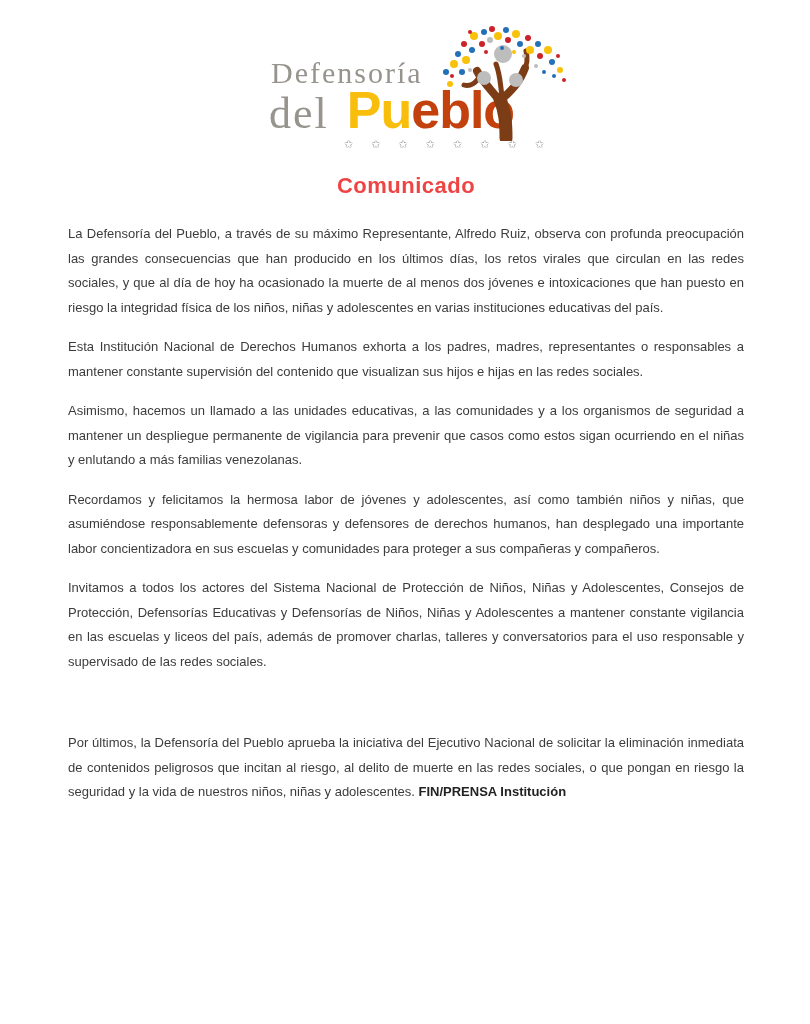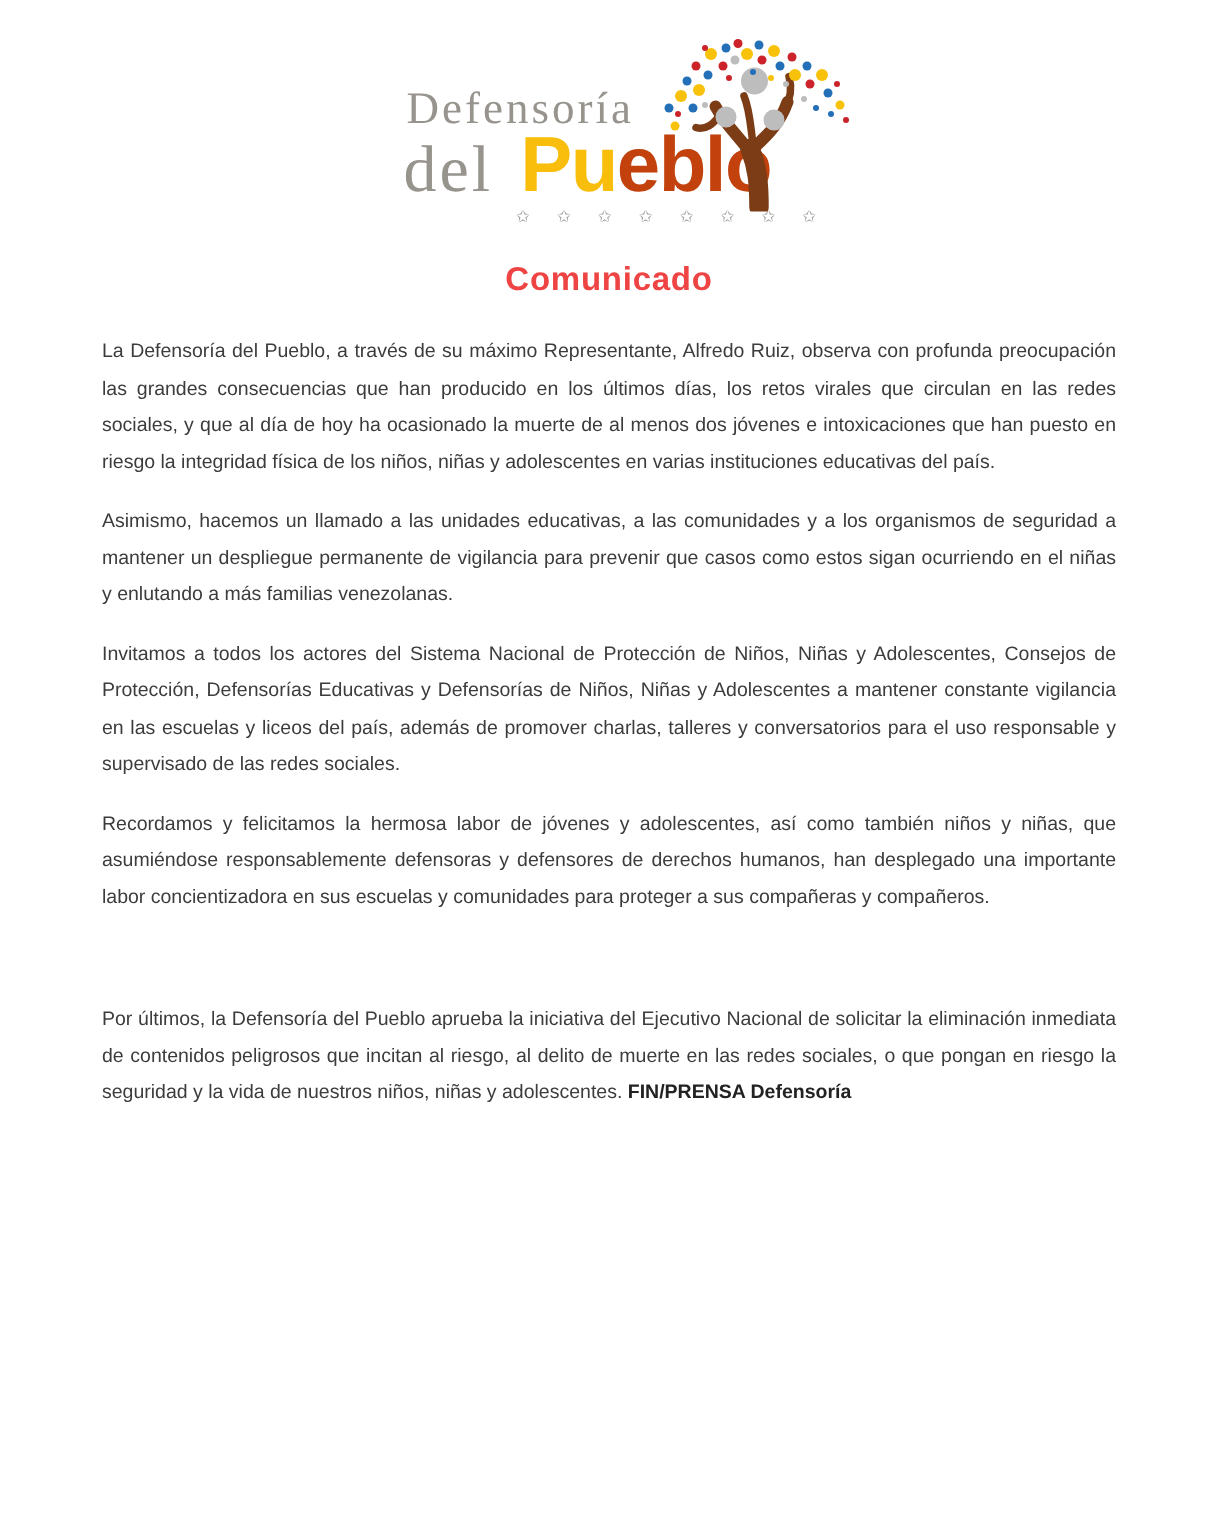--- a/index.html
+++ b/index.html
@@ -171,22 +171,23 @@
       </g>
     </svg>
 
     <div class="logo-stars">✩ ✩ ✩ ✩ ✩ ✩ ✩ ✩</div>
   </div>
 
   <div class="doc-body">
     <h1 class="doc-title">Comunicado</h1>
 
     <p>La Defensoría del Pueblo, a través de su máximo Representante, Alfredo Ruiz, observa con profunda preocupación las grandes consecuencias que han producido en los últimos días, los retos virales que circulan en las redes sociales, y que al día de hoy ha ocasionado la muerte de al menos dos jóvenes e intoxicaciones que han puesto en riesgo la integridad física de los niños, niñas y adolescentes en varias instituciones educativas del país.</p>
+    <p>Esta Institución Nacional de Derechos Humanos exhorta a los padres, madres, representantes o responsables a mantener constante supervisión del contenido que visualizan sus hijos e hijas en las redes sociales.</p>
     <p>Asimismo, hacemos un llamado a las unidades educativas, a las comunidades y a los organismos de seguridad a mantener un despliegue permanente de vigilancia para prevenir que casos como estos sigan ocurriendo en el niñas y enlutando a más familias venezolanas.</p>
+    <p>Recordamos y felicitamos la hermosa labor de jóvenes y adolescentes, así como también niños y niñas, que asumiéndose responsablemente defensoras y defensores de derechos humanos, han desplegado una importante labor concientizadora en sus escuelas y comunidades para proteger a sus compañeras y compañeros.</p>
     <p>Invitamos a todos los actores del Sistema Nacional de Protección de Niños, Niñas y Adolescentes, Consejos de Protección, Defensorías Educativas y Defensorías de Niños, Niñas y Adolescentes a mantener constante vigilancia en las escuelas y liceos del país, además de promover charlas, talleres y conversatorios para el uso responsable y supervisado de las redes sociales.</p>
-    <p>Recordamos y felicitamos la hermosa labor de jóvenes y adolescentes, así como también niños y niñas, que asumiéndose responsablemente defensoras y defensores de derechos humanos, han desplegado una importante labor concientizadora en sus escuelas y comunidades para proteger a sus compañeras y compañeros.</p>
 
     <div class="pre-closing-gap"></div>
 
-    <p class="closing-paragraph"><span>Por últimos, la Defensoría del Pueblo aprueba la iniciativa del Ejecutivo Nacional de solicitar la eliminación inmediata de contenidos peligrosos que incitan al riesgo, al delito de muerte en las redes sociales, o que pongan en riesgo la seguridad y la vida de nuestros niños, niñas y adolescentes. </span><strong>FIN/PRENSA Defensoría</strong></p>
+    <p class="closing-paragraph"><span>Por últimos, la Defensoría del Pueblo aprueba la iniciativa del Ejecutivo Nacional de solicitar la eliminación inmediata de contenidos peligrosos que incitan al riesgo, al delito de muerte en las redes sociales, o que pongan en riesgo la seguridad y la vida de nuestros niños, niñas y adolescentes. </span><strong>FIN/PRENSA Institución</strong></p>
   </div>
 
 </div>
 
 </body></html>

